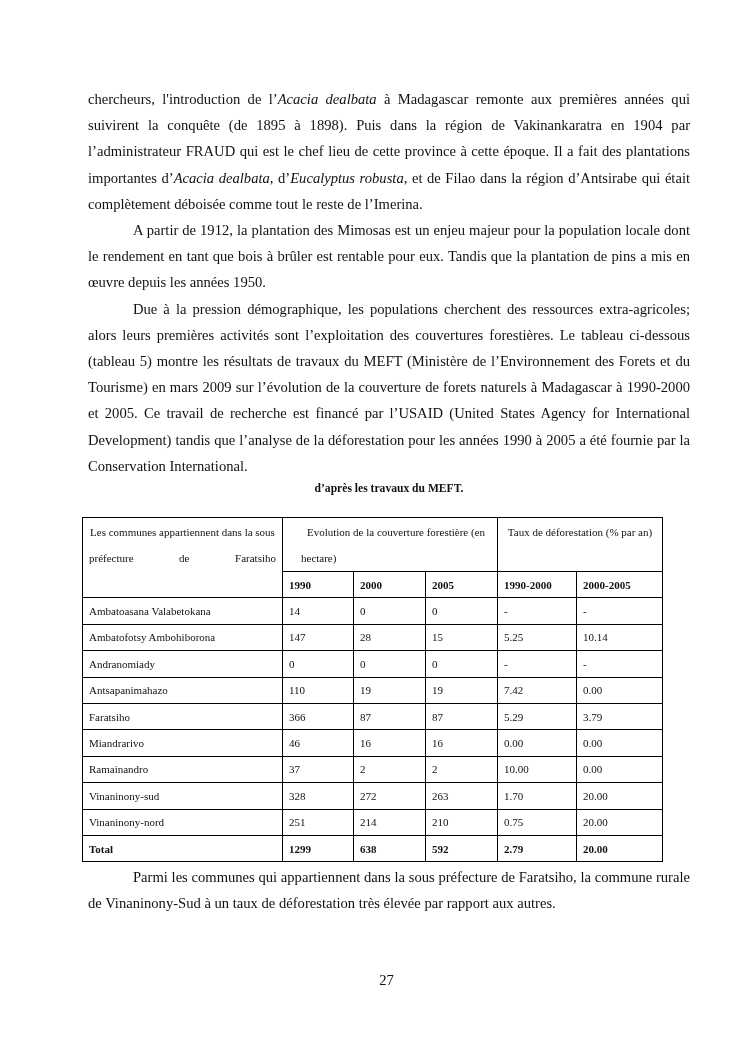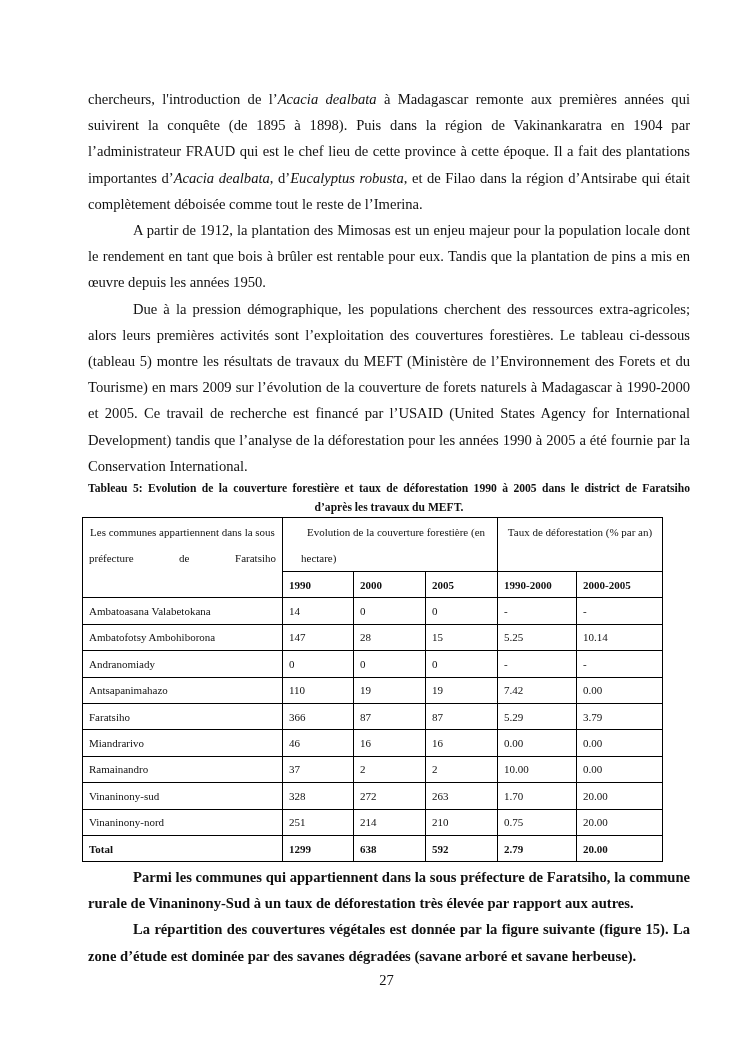--- a/index.html
+++ b/index.html
@@ -11,39 +11,38 @@
   .caption { font-weight: bold; font-size: 11.6px; text-align: center; line-height: 19px; margin: 0; }
   .caption .l1 { display: block; text-align: justify; text-align-last: justify; white-space: nowrap; }
   table.data { position: absolute; left: 82px; top: 517px; border-collapse: collapse;
                font-size: 11px; }
   table.data td { border: 1px solid #000; padding: 0 6px; vertical-align: middle; height: 25.4px; }
   table.data td.hd { vertical-align: top; line-height: 26px; padding-top: 1px; text-align: center; }
   .c0 { width: 187px; } .c1 { width: 58px; } .c2 { width: 59px; } .c3 { width: 59px; }
   .c4 { width: 66px; font-family: Liberation Serif, serif; } .c5 { width: 73px; }
   .bold { font-weight: bold; }
   .just { text-align: justify; text-align-last: justify; }
-  .after { position: absolute; left: 88px; top: 864px; width: 602px; font-weight: bold; }
+  .after { position: absolute; left: 88px; top: 864px; width: 602px; }
   .pagenum { position: absolute; left: 14px; width: 745px; top: 972px; text-align: center; font-size: 14.6px; }
   i { font-style: italic; }
 </style>
 </head>
 <body>
 
 <div class="page">
   <p class="para">
     <span>chercheurs, l'introduction de l’</span><i>Acacia dealbata</i><span> à Madagascar remonte aux premières années qui suivirent la conquête (de 1895 à 1898). Puis dans la région de Vakinankaratra en 1904 par l’administrateur FRAUD qui est le chef lieu de cette province à cette époque. Il a fait des plantations importantes d’</span><i>Acacia dealbata</i><span>, d’</span><i>Eucalyptus robusta</i><span>, et de Filao dans la région d’Antsirabe qui était complètement déboisée comme tout le reste de l’Imerina.</span>
   </p>
   <p class="para indent">
     <span>A partir de 1912, la plantation des Mimosas est un enjeu majeur pour la population locale dont le rendement en tant que bois à brûler est rentable pour eux. Tandis que la plantation de pins a mis en œuvre depuis les années 1950.</span>
   </p>
   <p class="para indent">
     <span>Due à la pression démographique, les populations cherchent des ressources extra-agricoles; alors leurs premières activités sont l’exploitation des couvertures forestières. Le tableau ci-dessous (tableau 5) montre les résultats de travaux du MEFT (Ministère de l’Environnement des Forets et du Tourisme) en mars 2009 sur l’évolution de la couverture de forets naturels à Madagascar à 1990-2000 et 2005. Ce travail de recherche est financé par l’USAID (United States Agency for International Development) tandis que l’analyse de la déforestation pour les années 1990 à 2005 a été fournie par la Conservation International.</span>
   </p>
   <div class="caption">
-    <span class="l1">Tableau 5: Evolution de la couverture forestière et taux de déforestation 1990 à 2005 dans le district de Faratsiho</span>
     <span>d’après les travaux du MEFT.</span>
   </div>
 </div>
 
 <table class="data">
   <tbody>
       <tr>
     <td class="hd c0 just" rowspan="2"><span>Les communes appartiennent dans la sous préfecture de Faratsiho</span></td>
     <td class="hd just" colspan="3" style="height:52px;padding-left:18px;"><span>Evolution de la couverture forestière (en hectare)</span></td>
     <td class="hd" colspan="2"><span>Taux de déforestation (% par an)</span></td>
@@ -133,16 +132,15 @@
     <td>638</td>
     <td>592</td>
     <td>2.79</td>
     <td>20.00</td>
   </tr>
 </tbody>
   </table>
 
 <div class="after">
   <p class="para indent">Parmi les communes qui appartiennent dans la sous préfecture de Faratsiho, la commune rurale de Vinaninony-Sud à un taux de déforestation très élevée par rapport aux autres.</p>
-  <p class="para indent">La répartition des couvertures végétales est donnée par la figure suivante (figure 15). La zone d’étude est dominée par des savanes dégradées (savane arboré et savane herbeuse).</p>
 </div>
 
 <div class="pagenum">27</div>
 
 </body></html>

